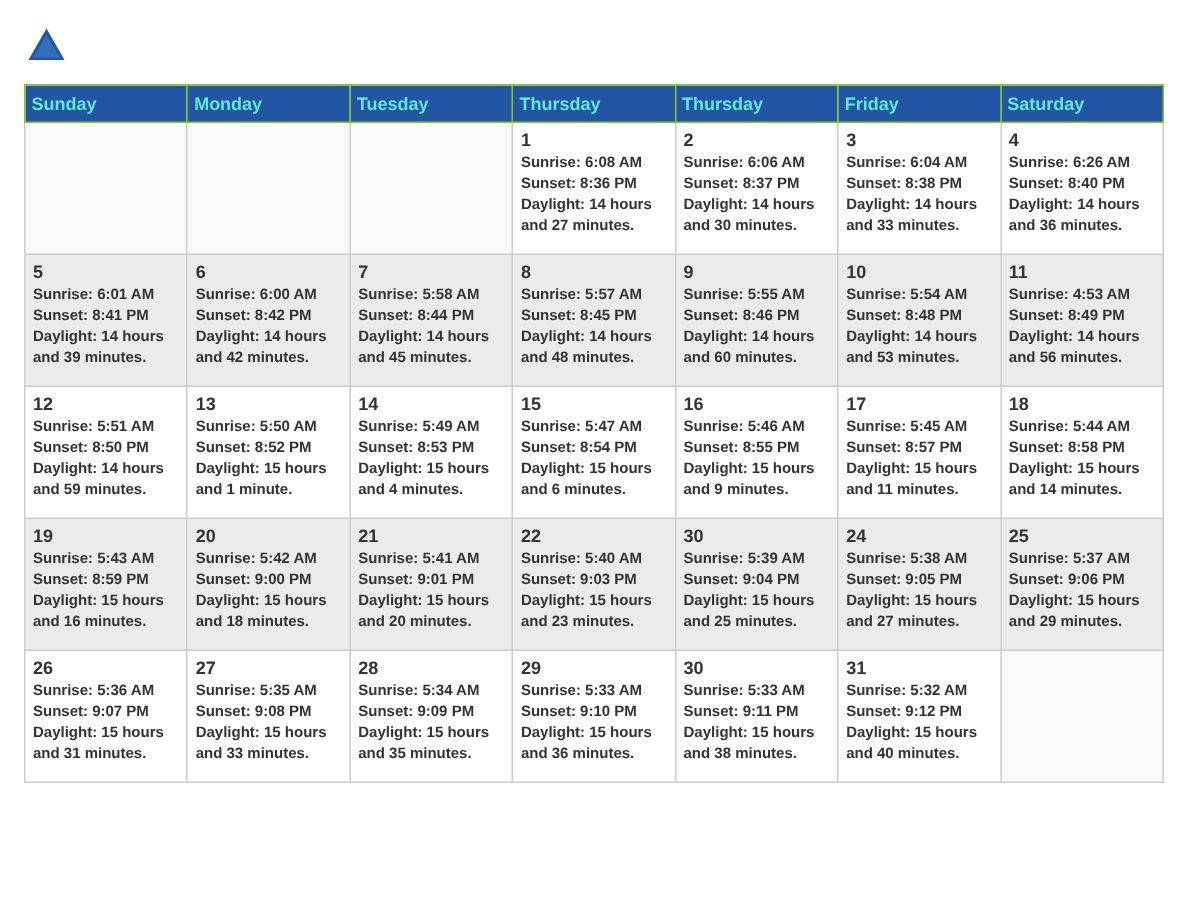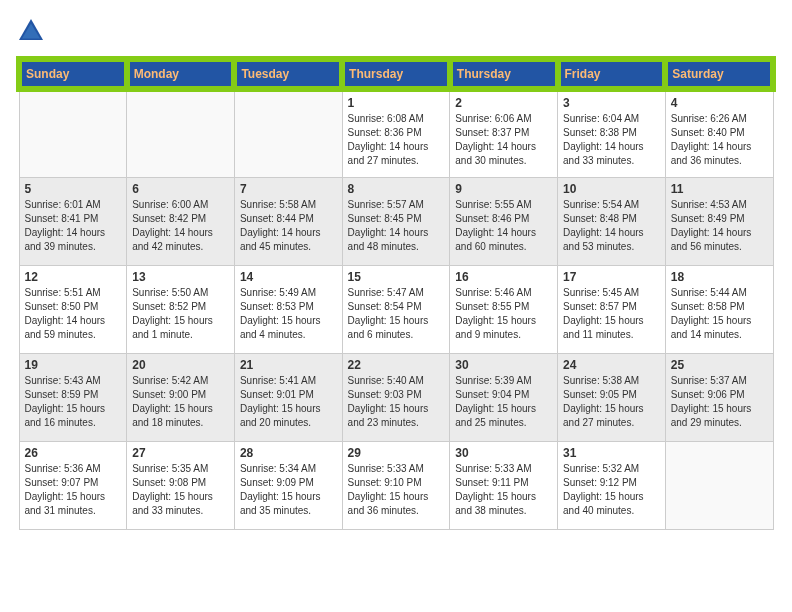--- a/index.html
+++ b/index.html
@@ -52,25 +52,25 @@
       font-size: 14px;
       color: #333;
     }
     table {
       width: 100%;
       border-collapse: collapse;
       table-layout: fixed;
     }
     th {
       background-color: #2255a4;
-      color: #fdba74;
+      color: #5eead4;
       font-size: 12px;
       padding: 5px 4px;
       text-align: left;
-      border: 6px solid #84cc16;
+      border: 1px solid #84cc16;
     }
     td {
       vertical-align: top;
       border: 1px solid #ccc;
       padding: 4px 5px;
       font-size: 10px;
       color: #333;
       height: 88px;
       background: #fff;
     }
@@ -78,20 +78,21 @@
       background: #f9f9f9;
     }
     .day-num {
       font-size: 12px;
       font-weight: bold;
       display: block;
       margin-bottom: 2px;
     }
     .day-info {
       line-height: 1.4;
+      font-weight: bold;
     }
     tr:nth-child(odd) td:not(.empty) {
       background: #fff;
     }
     .row-alt td:not(.empty) {
       background: #ebebeb;
     }
   </style>
 </head>
 <body>

